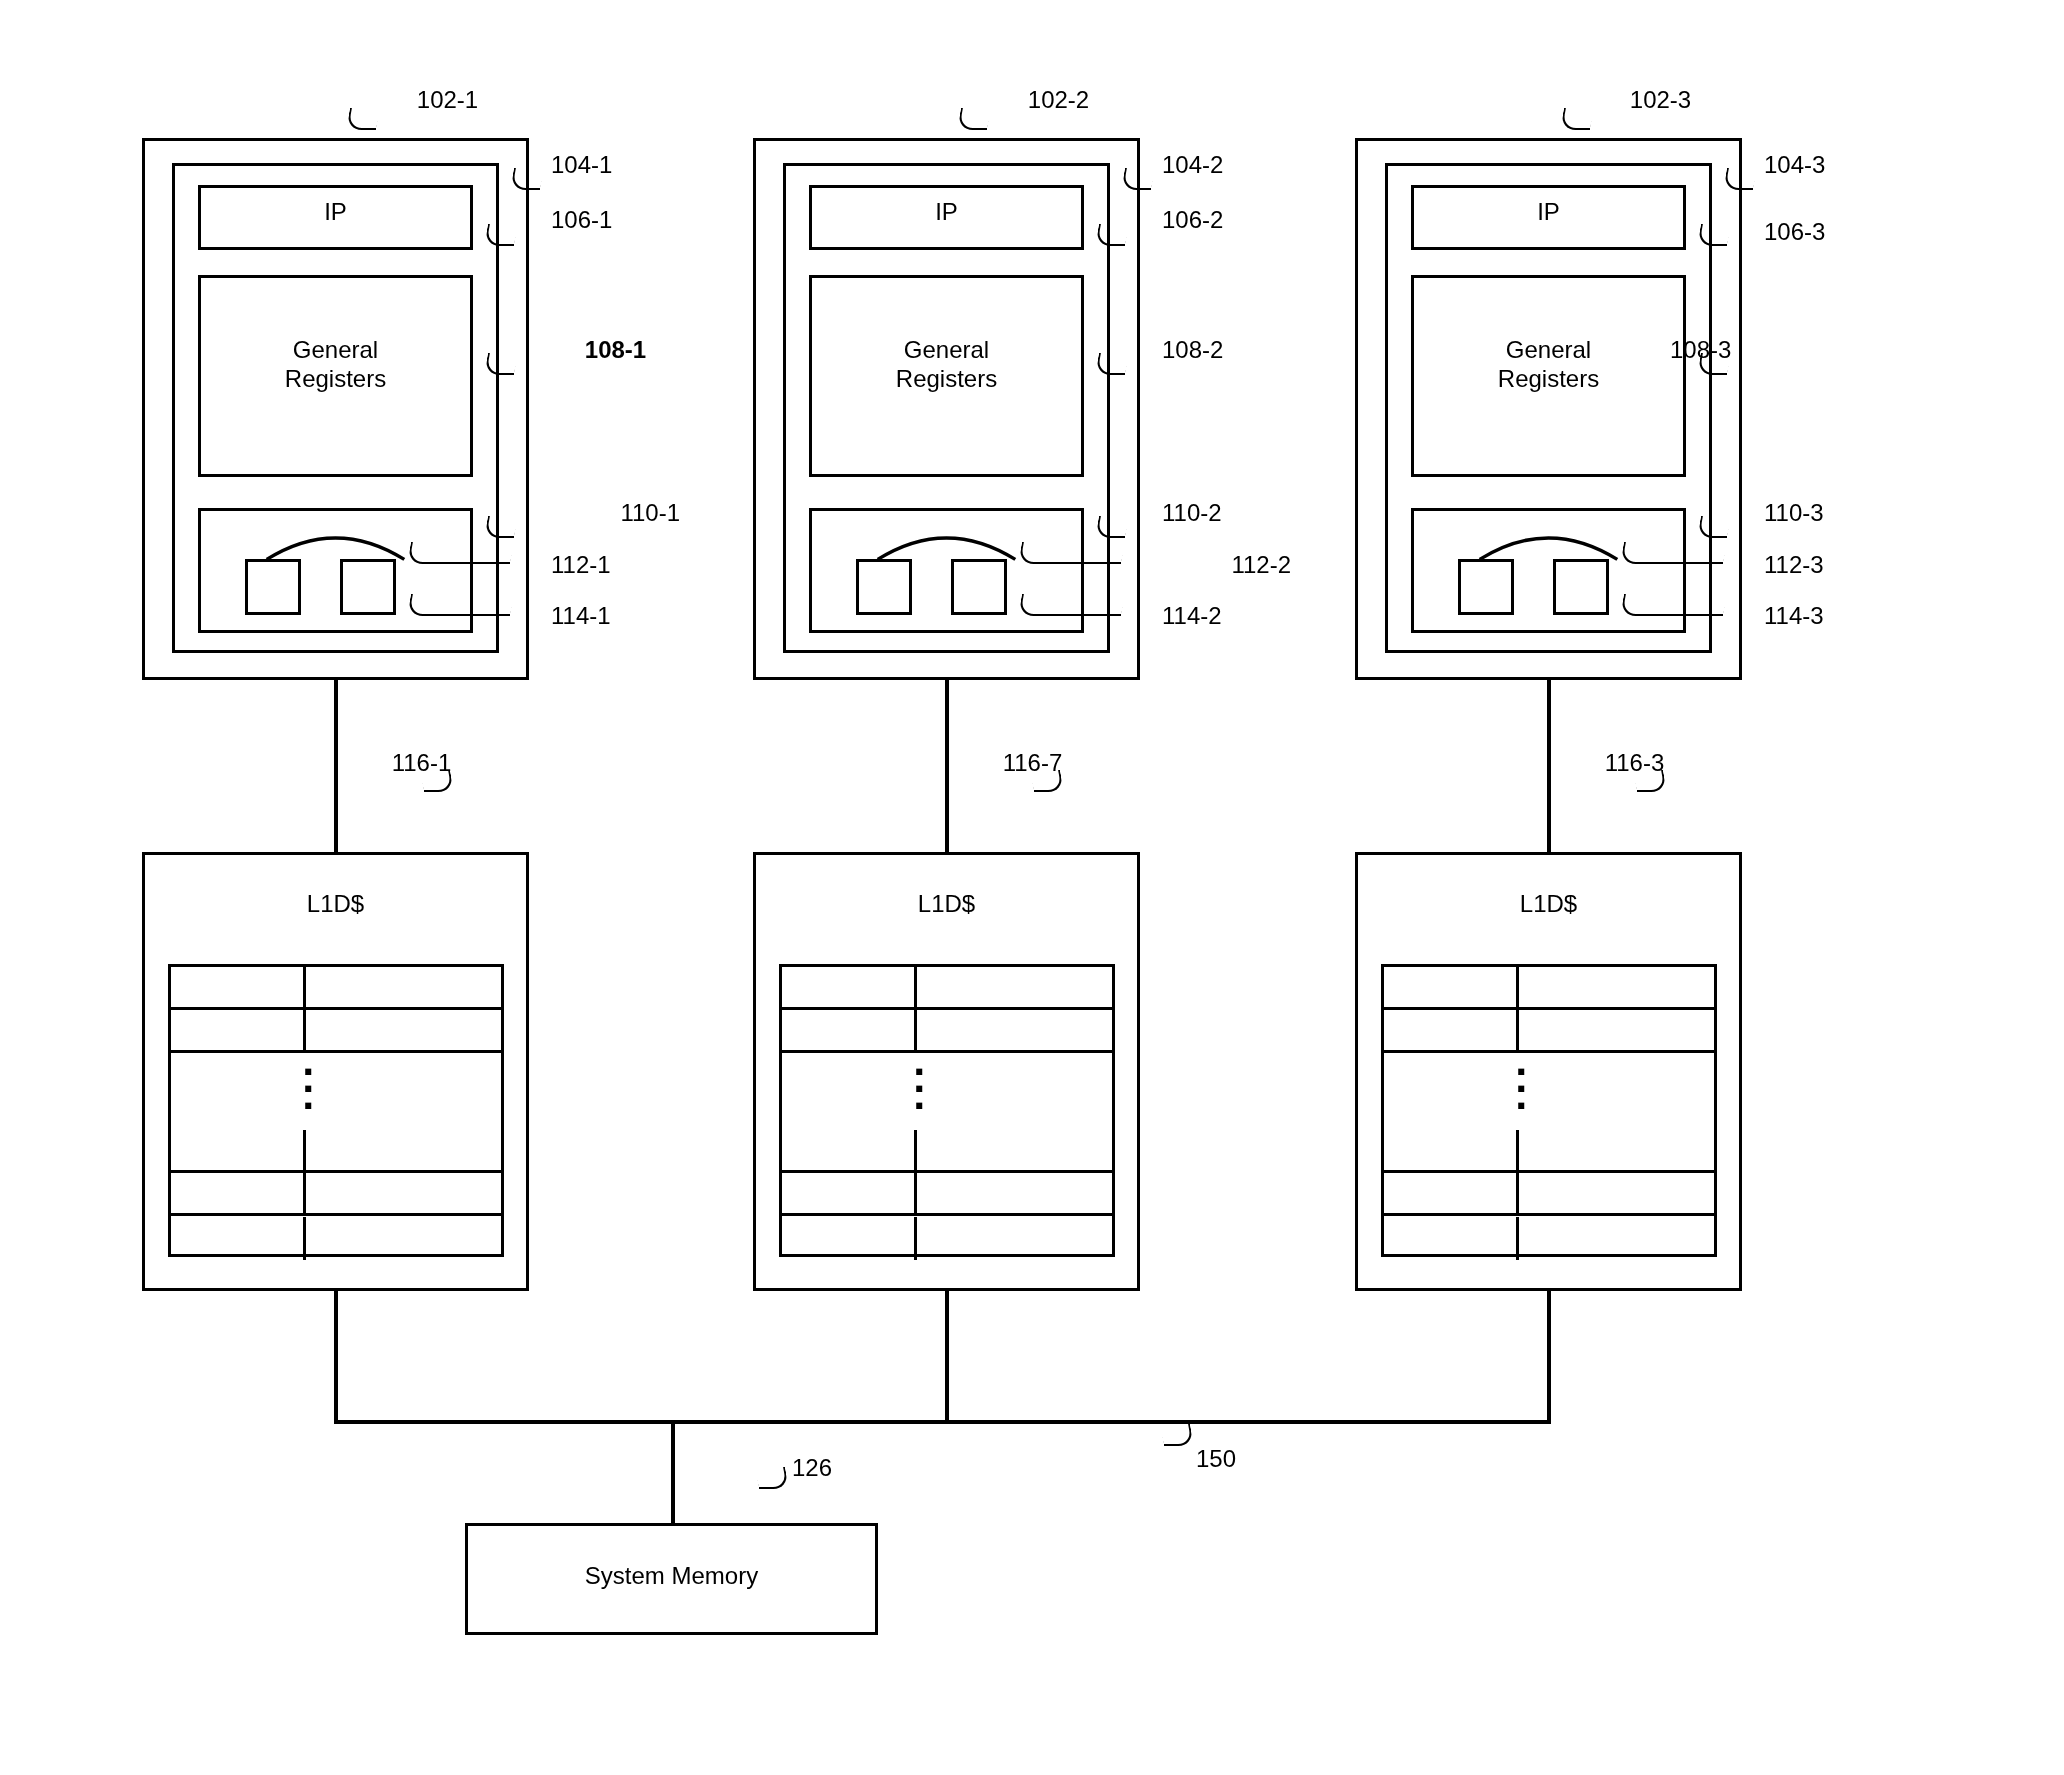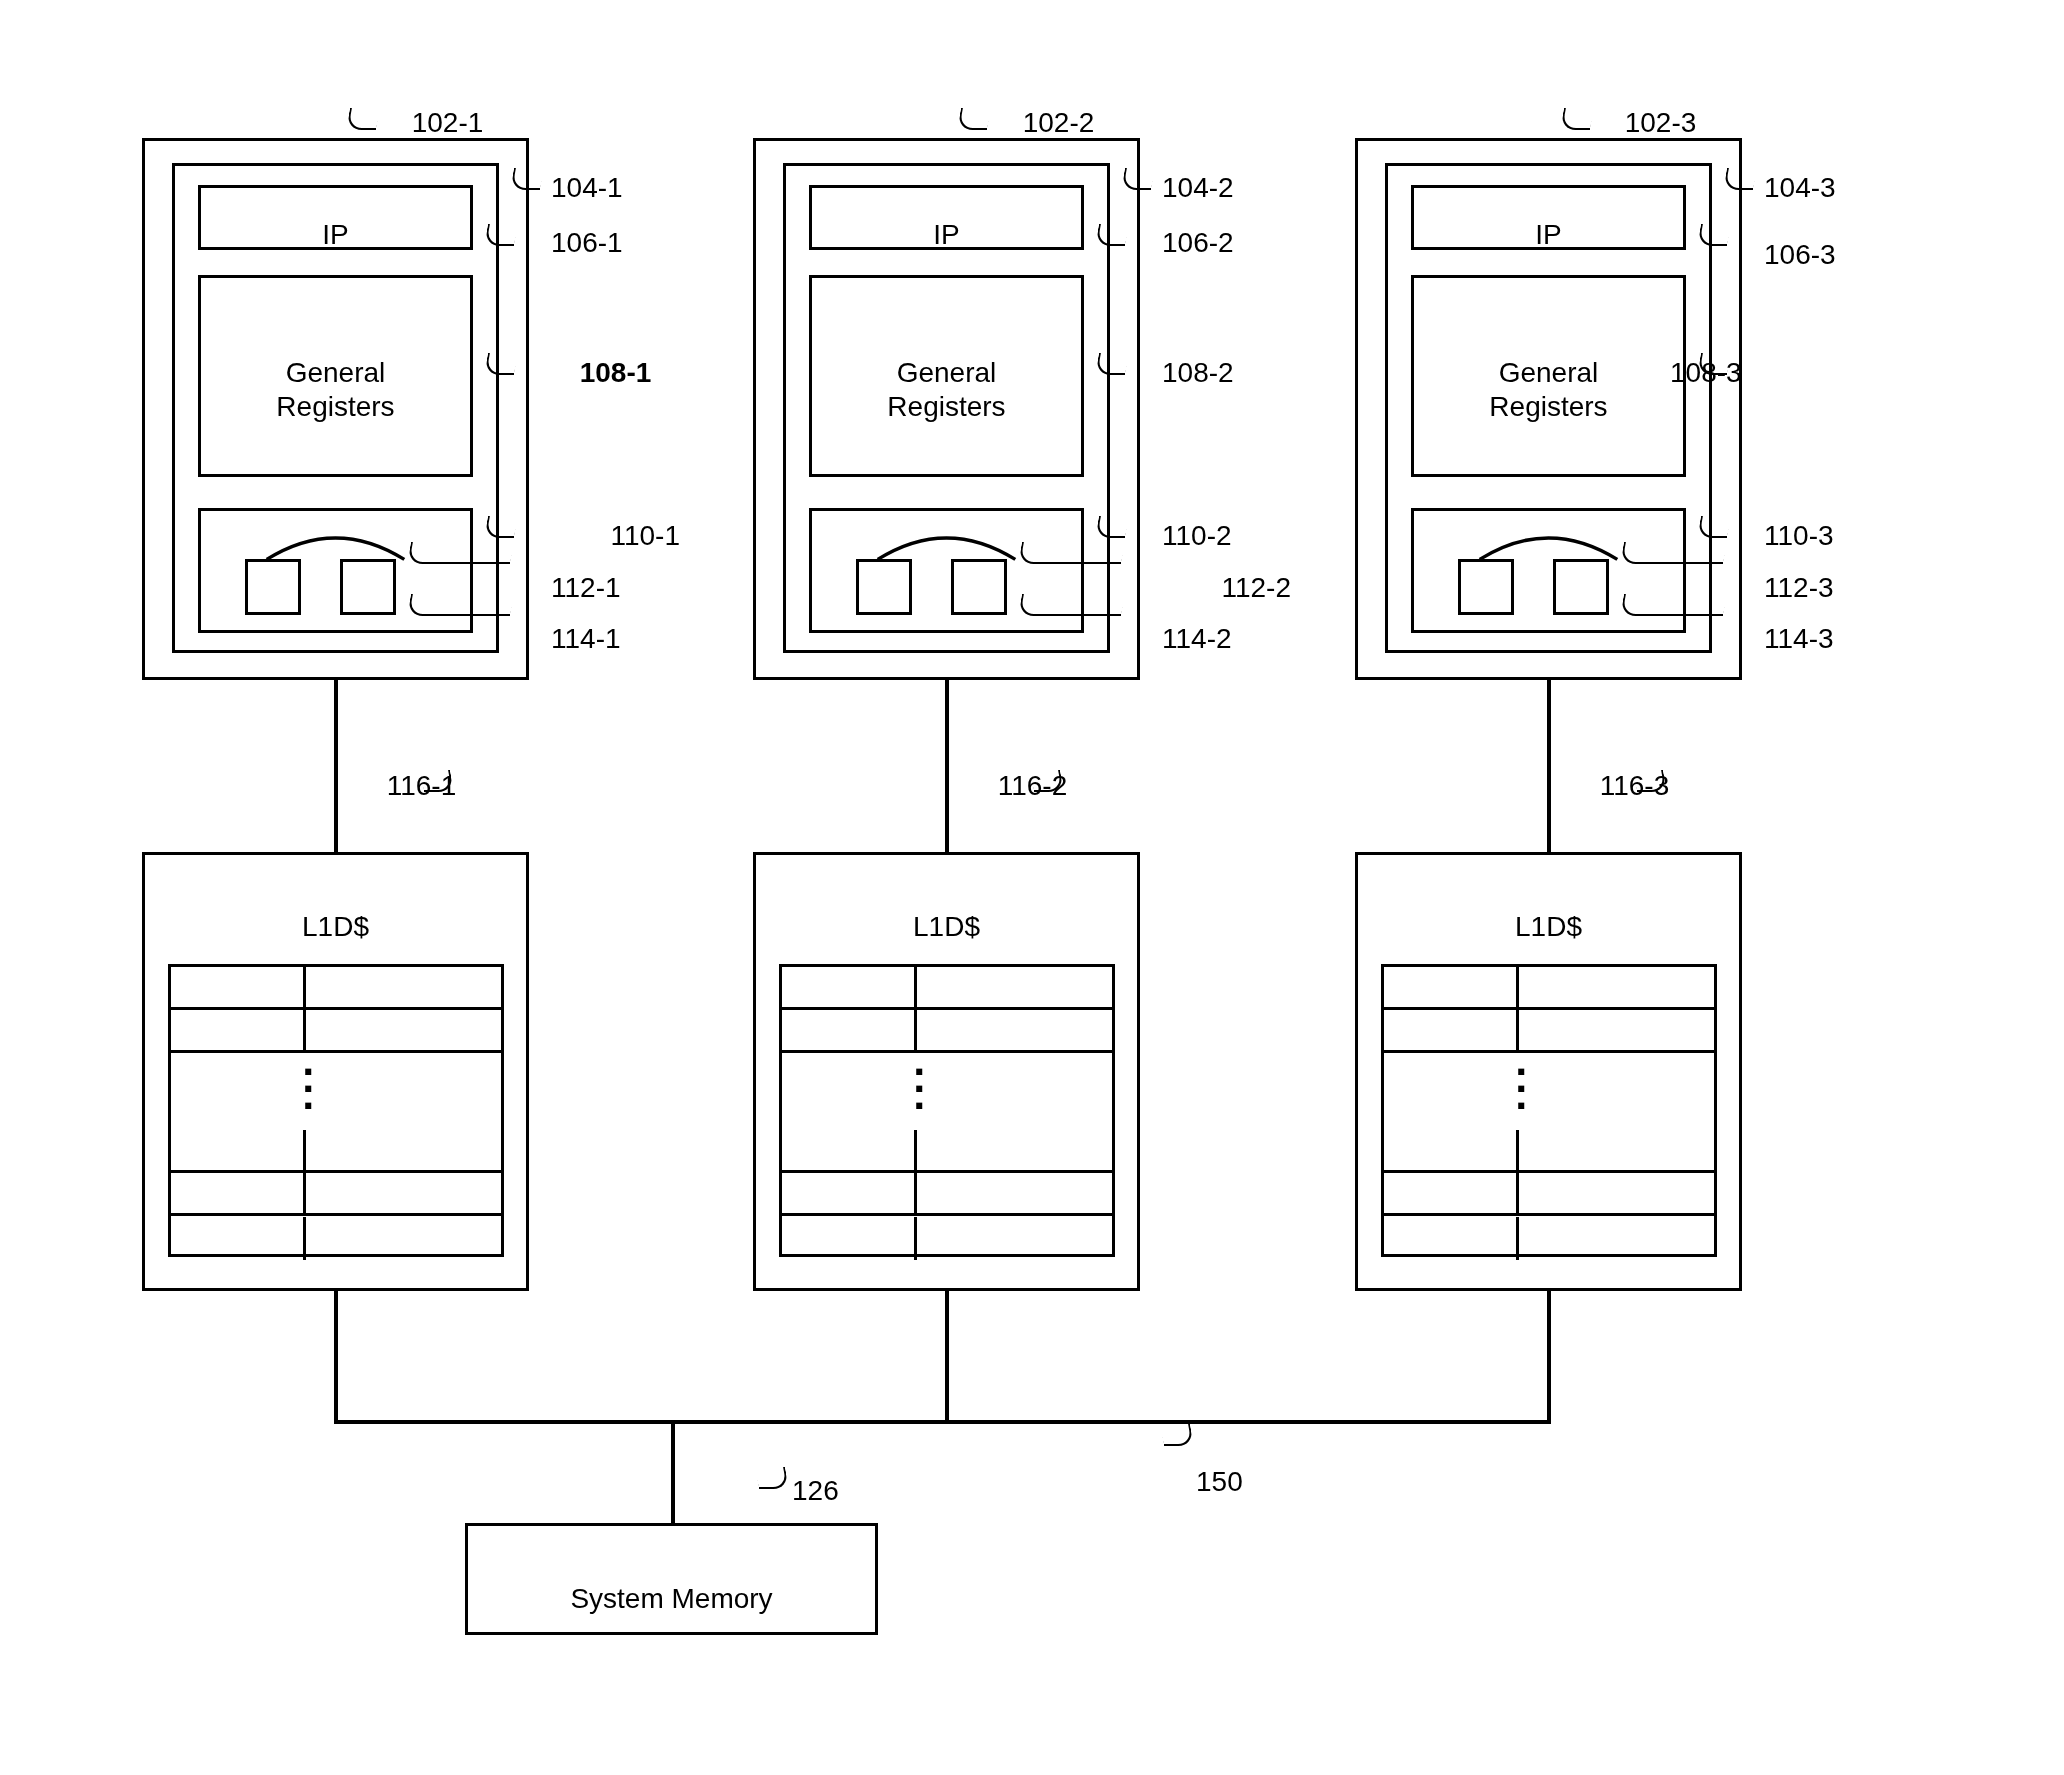--- a/index.html
+++ b/index.html
@@ -6,21 +6,21 @@
   html, body { margin: 0; padding: 0; }
   body {
     width: 2064px;
     height: 1776px;
     font-family: Arial, Helvetica, sans-serif;
     background: #fff;
     position: relative;
   }
   .box { position: absolute; border: 3.4px solid #000; background: #fff; }
   .inner { position: absolute; border: 3.4px solid #000; }
-  .label { position: absolute; font-size: 28px; text-align: center; line-height: 1.2; margin-top: 20px; }
+  .label { position: absolute; font-size: 24px; text-align: center; line-height: 1.2; }
   .smallcell { position: absolute; border: 3.4px solid #000; }
   .table { position: absolute; border: 3.4px solid #000; }
   .trow { position: absolute; left: 0; right: 0; border-bottom: 3.4px solid #000; }
   .dots { position: absolute; font-size: 43px; font-weight: bold; display: flex; flex-direction: column; align-items: center; justify-content: center; line-height: 0.4; }
   .conn { position: absolute; background: #000; }
   .tick { position: absolute; border: 2.6px solid #000; border-top: none; border-right: none; width: 30px; height: 21.5px; border-radius: 0 0 0 15.5px; transform: skewX(-10deg); }
   .tickR { position: absolute; border: 2.6px solid #000; border-top: none; border-left: none; width: 30px; height: 21.5px; border-radius: 0 0 15.5px 0; transform: skewX(10deg); }
 </style>
 </head>
 <body>
@@ -151,21 +151,21 @@
 </div>
 <div class="dots" style="left:301px; top:1054px; width:17px; height:69px;">
     <span>·</span>
     <span>·</span>
     <span>·</span>
   </div>
 
 <div class="box" style="left:753px; top:852px; width:387px; height:439px;"></div>
 <div class="label" style="left:753px; top:890px; width:387px;">L1D$</div>
 <div class="tickR" style="left:1032px; top:770px;"></div>
-<div class="label" style="left:968px; top:749px; width:129px;">116-2</div>
+<div class="label" style="left:968px; top:749px; width:129px;">116-7</div>
 
 <div class="table" style="left:779px; top:964px; width:336px; height:293px;">
   <div class="trow" style="top:0; height:43px;">
       <div style="position:absolute; left:40%; top:0; bottom:0; border-left:3.4px solid #000;"></div>
     </div>
   <div class="trow" style="top:43px; height:43px;">
       <div style="position:absolute; left:40%; top:0; bottom:0; border-left:3.4px solid #000;"></div>
     </div>
   <div class="trow" style="top:86px; height:77px; border-bottom:none;"></div>
   <div class="trow" style="top:163px; height:43px;">

